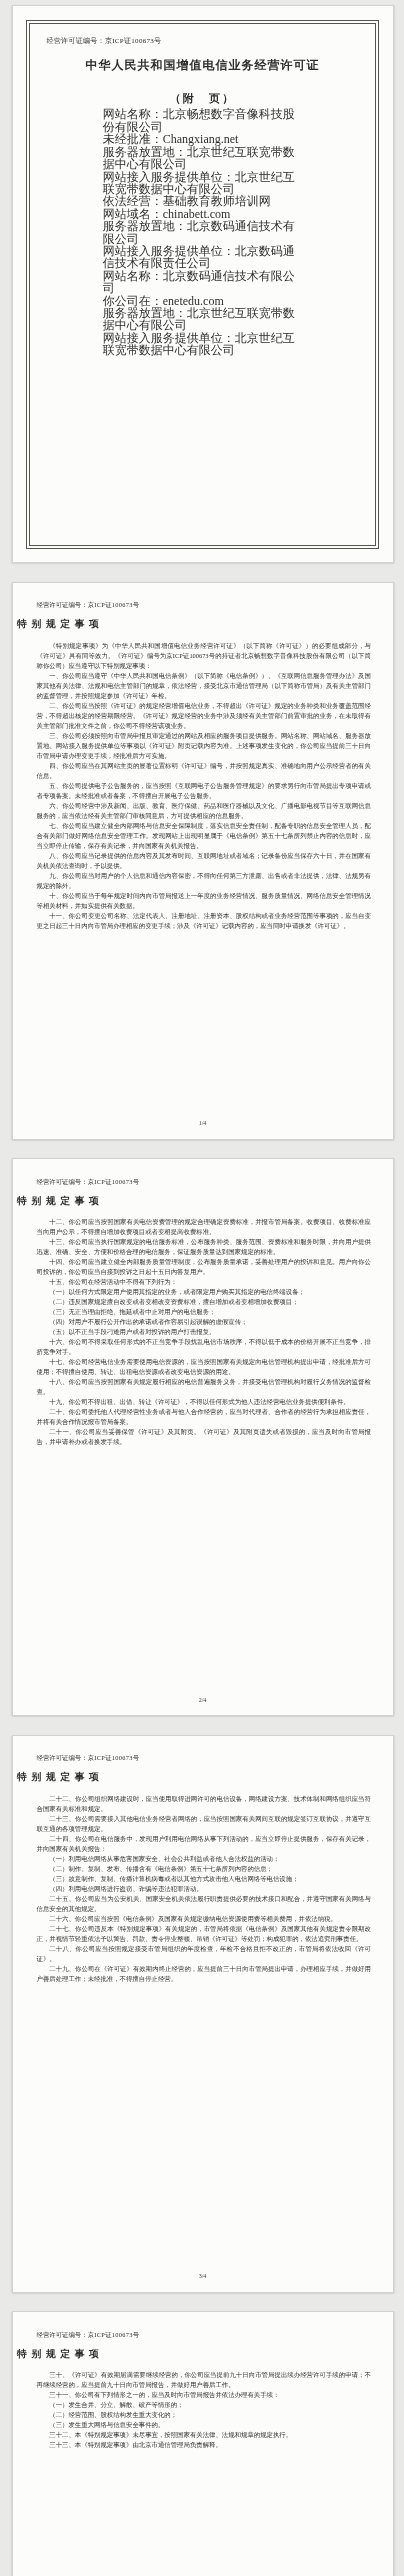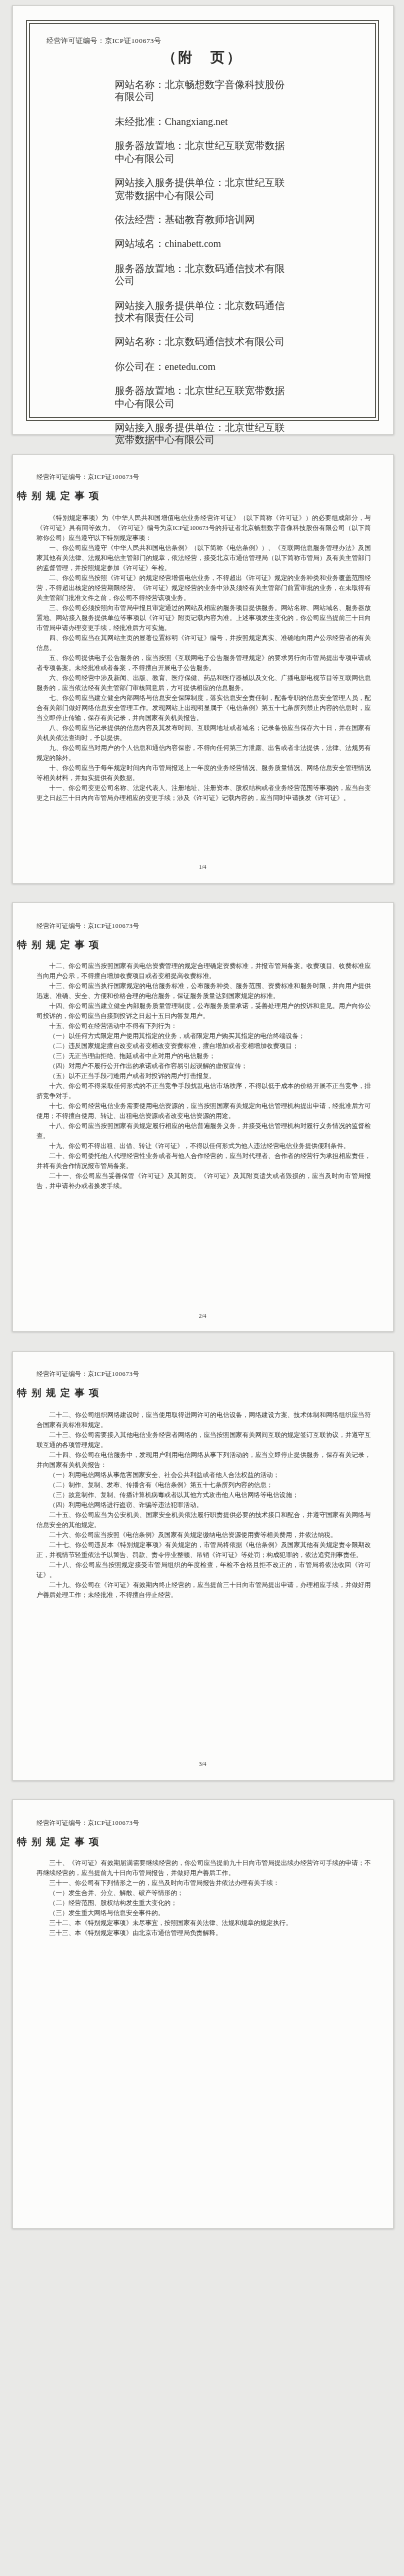--- a/index.html
+++ b/index.html
@@ -16,21 +16,21 @@
     height: 2873px;
     padding-top: 5.2px;
     display: flex;
     flex-direction: column;
     align-items: center;
     gap: 18.5px;
   }
   .page {
     position: relative;
     width: 382px;
-    height: 430px;
+    height: 558px;
     background: #fcfcfb;
     border: 0.5px solid #d2d2cf;
     box-shadow: 0 0.5px 2.1px rgba(0,0,0,.22);
     color: #2e2e2c;
   }
   
   .cert-frame {
     position: absolute;
     inset: 13.4px;
     border: 1px solid #55554d;
@@ -46,36 +46,36 @@
   .cert-header { font-size: 7px; letter-spacing: 0.3px; }
   .cert-title {
     margin: 11.3px 0 0 0;
     text-align: center;
     font-size: 12px;
     font-weight: bold;
     letter-spacing: 1px;
     font-family: "Liberation Serif", "DejaVu Serif", serif;
   }
   .cert-subtitle {
-    margin-top: 3px;
+    margin-top: 17px;
     text-align: center;
-    font-size: 14px;
+    font-size: 11px;
     font-weight: bold;
     letter-spacing: 2.1px;
   }
   .cert-intro {
     margin: 15.5px 0 0 9.3px;
     width: 268px;
     font-size: 7.2px;
     line-height: 12.4px;
   }
   .cert-lines { margin: 2.1px 0 0 9.3px; width: 247px; }
   .cert-lines p {
-    margin: 12px;
-    font-size: 10px;
+    margin: 0;
+    font-size: 12px;
     line-height: 12.4px;
     text-indent: 0;
     padding-left: 47px;
   }
   
   .prov-header { margin: 18.5px 23px 0 24px; font-size: 6.4px; }
   .prov-header .num { letter-spacing: 0.3px; }
   .prov-title {
     margin: 8.2px 0 0 0;
     font-size: 9.8px;
@@ -103,20 +103,21 @@
 </style>
 </head>
 <body>
 
 <div class="scan">
 
   <section class="page">
     <div class="cert-frame">
       <div class="cert-inner">
         <div class="cert-header"><span>经营许可证编号：</span><span class="num">京ICP证100673号</span></div>
+        <h1 class="cert-title">中华人民共和国增值电信业务经营许可证</h1>
         <div class="cert-subtitle">（附　页）</div>
         <div class="cert-lines">
             <p>网站名称：北京畅想数字音像科技股份有限公司</p>
             <p>未经批准：Changxiang.net</p>
             <p>服务器放置地：北京世纪互联宽带数据中心有限公司</p>
             <p>网站接入服务提供单位：北京世纪互联宽带数据中心有限公司</p>
             <p>依法经营：基础教育教师培训网</p>
             <p>网站域名：chinabett.com</p>
             <p>服务器放置地：北京数码通信技术有限公司</p>
             <p>网站接入服务提供单位：北京数码通信技术有限责任公司</p>

